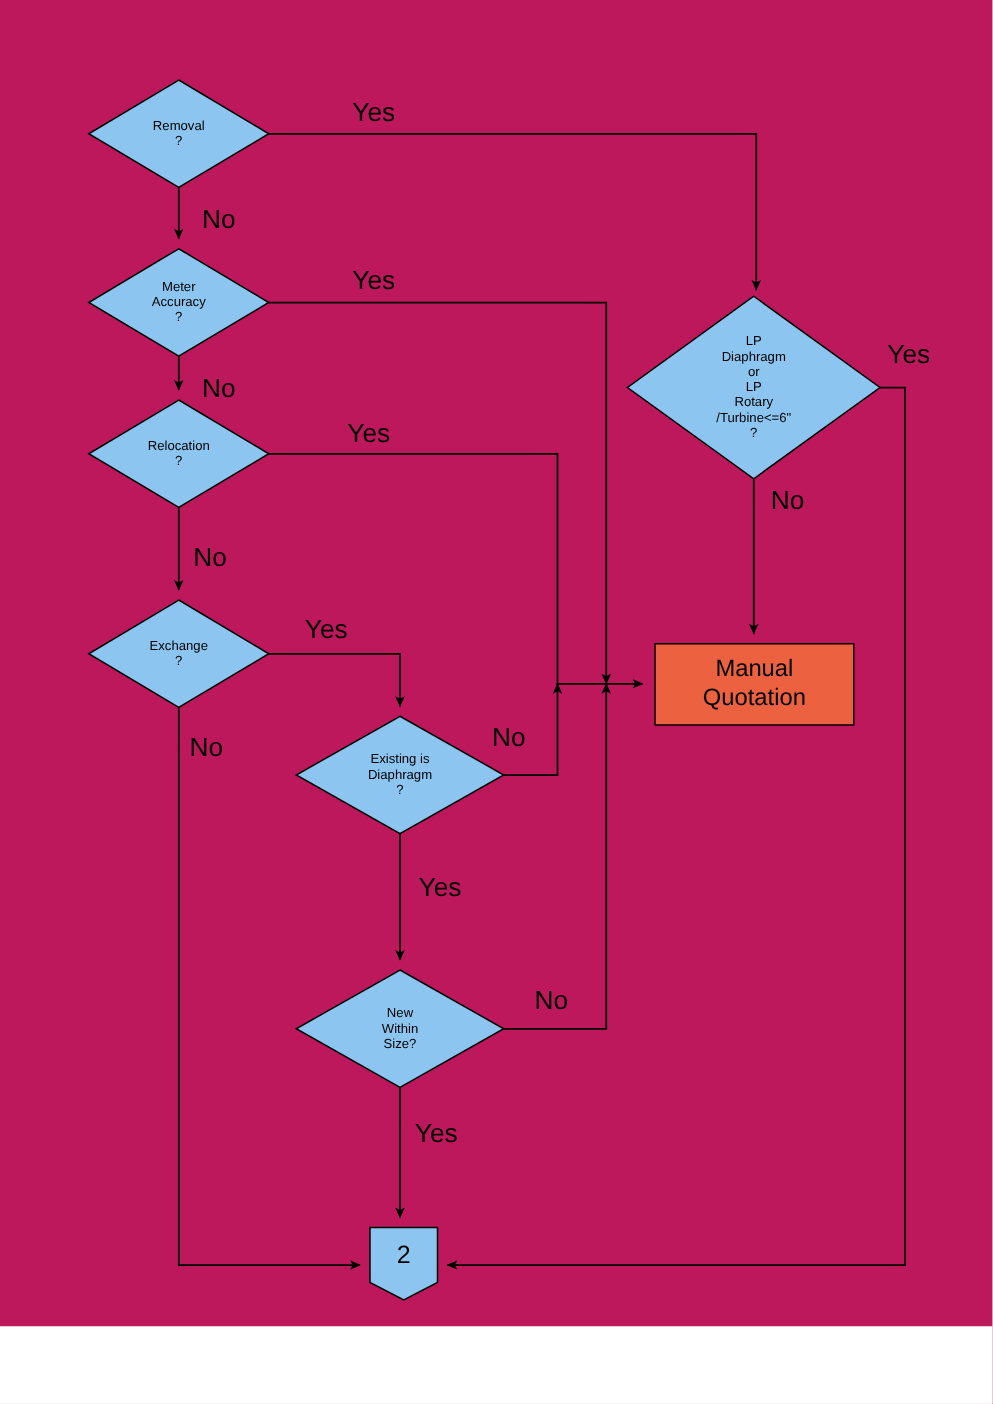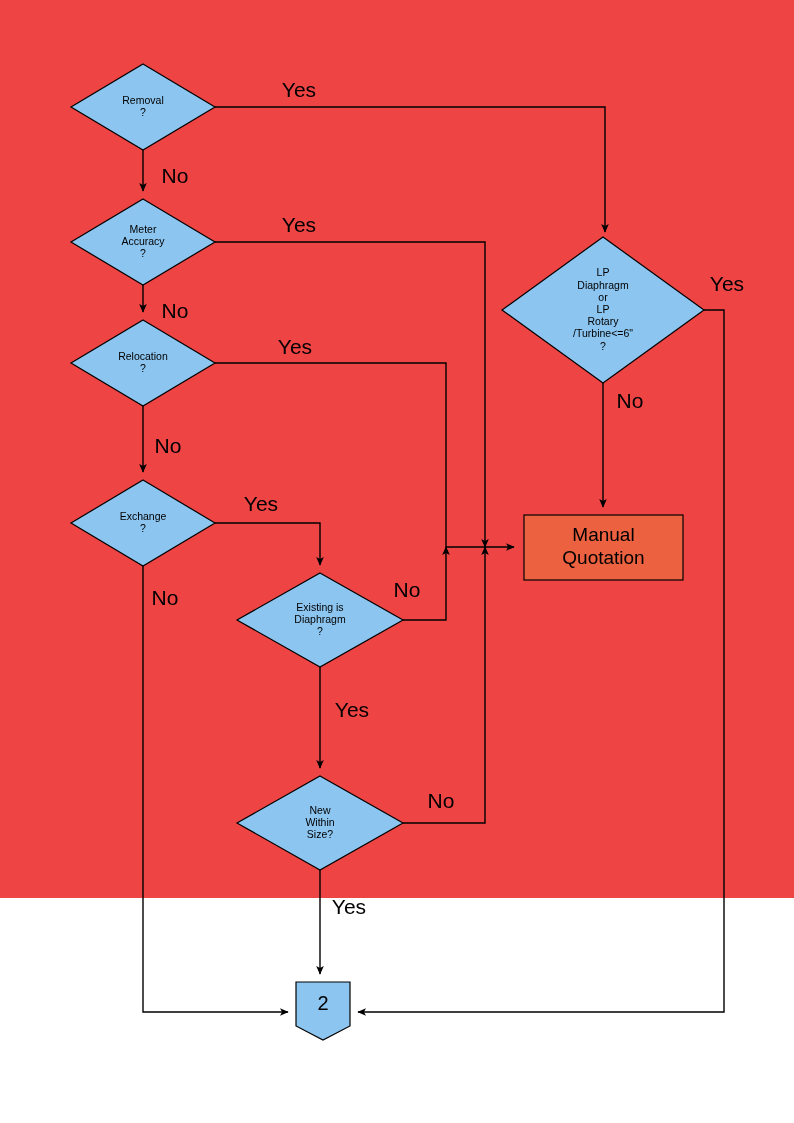--- a/index.html
+++ b/index.html
@@ -9,22 +9,22 @@
   }
   body {
     width: 794px;
     height: 1123px;
     font-family: "Liberation Sans", sans-serif;
     overflow: hidden;
   }
   #flow-root {
     position: relative;
     width: 794px;
-    height: 898px;
-    background: #ef4444;
+    height: 1061px;
+    background: #be185d;
   }
   svg#flowchart {
     display: block;
     width: 794px;
     height: 1123px;
   }
   .node-shape {
     stroke: #000000;
     stroke-width: 1.2;
   }

